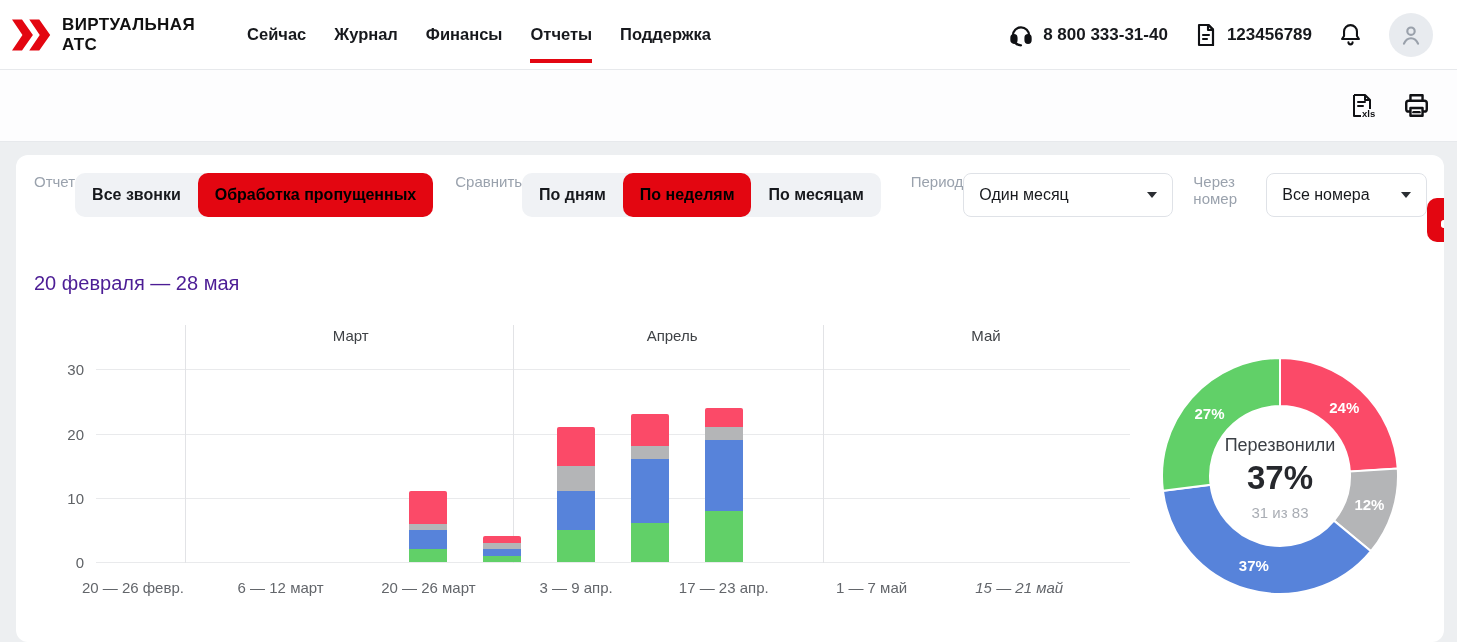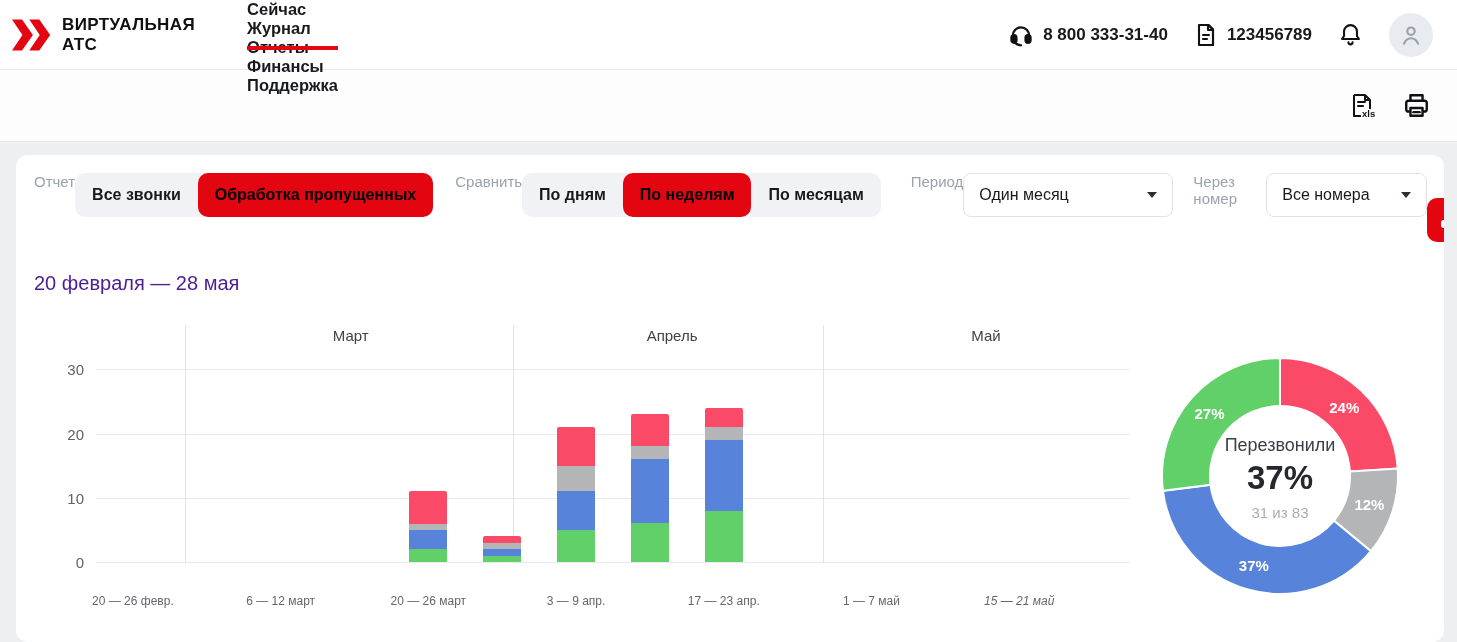--- a/index.html
+++ b/index.html
@@ -4,21 +4,21 @@
 <style>
   * { margin:0; padding:0; box-sizing:border-box; }
   html,body { width:1457px; height:642px; overflow:hidden; background:#edeff1;
     font-family:"Liberation Sans","DejaVu Sans",sans-serif; color:#17191d; }
 
   
   .navbar { height:70px; background:#fff; border-bottom:1px solid #e7e9ec;
     display:flex; align-items:center; padding:0 24px 0 12px; }
   .logo { display:flex; align-items:center; gap:10px; cursor:pointer; }
   .logo-text { font-size:17px; font-weight:800; line-height:1.12; letter-spacing:.4px; color:#111; }
-  .nav-menu { display:flex; align-items:stretch; height:70px; margin-left:38px;flex-direction:column; }
+  .nav-menu { display:flex; align-items:stretch; height:70px; margin-left:38px; }
   .nav-item { position:relative; display:flex; align-items:center; padding:0 14px;
     font-size:16.5px; font-weight:600; color:#17191d; cursor:pointer; }
   .nav-item.active::after { content:""; position:absolute; left:14px; right:14px;
     bottom:7px; height:4px; background:#e30611; }
   .nav-right { margin-left:auto; display:flex; align-items:center; gap:26px; }
   .nav-info { display:flex; align-items:center; gap:9px; font-size:17px; font-weight:600; }
   .avatar { width:44px; height:44px; border-radius:50%; background:#e8ebef;
     display:flex; align-items:center; justify-content:center; cursor:pointer; }
   .icon-btn { background:none; border:none; cursor:pointer; display:flex; align-items:center; }
 
@@ -66,21 +66,21 @@
   .gridline { position:absolute; left:0; right:0; height:1px; background:#e9eaec; }
   .ytick { position:absolute; left:-56px; width:44px; text-align:right; font-size:15px; color:#5f6266; }
   .msep { position:absolute; top:0; bottom:0; width:1px; background:#e2e3e6; }
   .mlabel { position:absolute; top:2px; transform:translateX(-50%); font-size:15px;
     font-weight:500; color:#3f4246; }
   .bar { position:absolute; bottom:1px; width:38px; transform:translateX(-50%);
     display:flex; flex-direction:column; }
   .bar-seg { width:100%; }
   .bar-seg:first-child { border-radius:2px 2px 0 0; }
   .xlabels { position:relative; margin-left:62px; width:1034px; height:40px; }
-  .xtick { position:absolute; top:31px; transform:translateX(-50%); font-size:12px;
+  .xtick { position:absolute; top:16px; transform:translateX(-50%); font-size:15px;
     color:#63666b; white-space:nowrap; }
 
   .donut-wrap { position:relative; width:300px; height:280px; }
   .donut-svg { position:absolute; left:22px; top:23px; }
   .donut-title { font-size:18px; fill:#3c4046; }
   .donut-big { font-size:33px; font-weight:700; fill:#26282d; }
   .donut-sub { font-size:15px; fill:#a9adb4; }
   .slice-label { font-size:15px; font-weight:700; fill:#fff; }
 </style>
 </head>
@@ -94,22 +94,22 @@
     </svg>
     <div class="logo-text">
       <div>ВИРТУАЛЬНАЯ</div>
       <div>АТС</div>
     </div>
   </div>
 
   <nav class="nav-menu">
       <div class="nav-item">Сейчас</div>
       <div class="nav-item">Журнал</div>
+      <div class="nav-item">Финансы</div>
       <div class="nav-item active">Отчеты</div>
-      <div class="nav-item">Финансы</div>
       <div class="nav-item">Поддержка</div>
     </nav>
 
   <div class="nav-right">
     <div class="nav-info">
       <svg width="26" height="26" viewBox="0 0 24 24" fill="none" stroke="#101114" stroke-width="2.1">
         <path d="M4.5 13.5v-1a7.5 7.5 0 0 1 15 0v1"></path>
         <rect x="3.2" y="12.2" width="4.6" height="7" rx="2.3" fill="#101114"></rect>
         <rect x="16.2" y="12.2" width="4.6" height="7" rx="2.3" fill="#101114"></rect>
         <path d="M7 19.5c1.5 1.6 3 2 5 2" stroke-linecap="round"></path>

